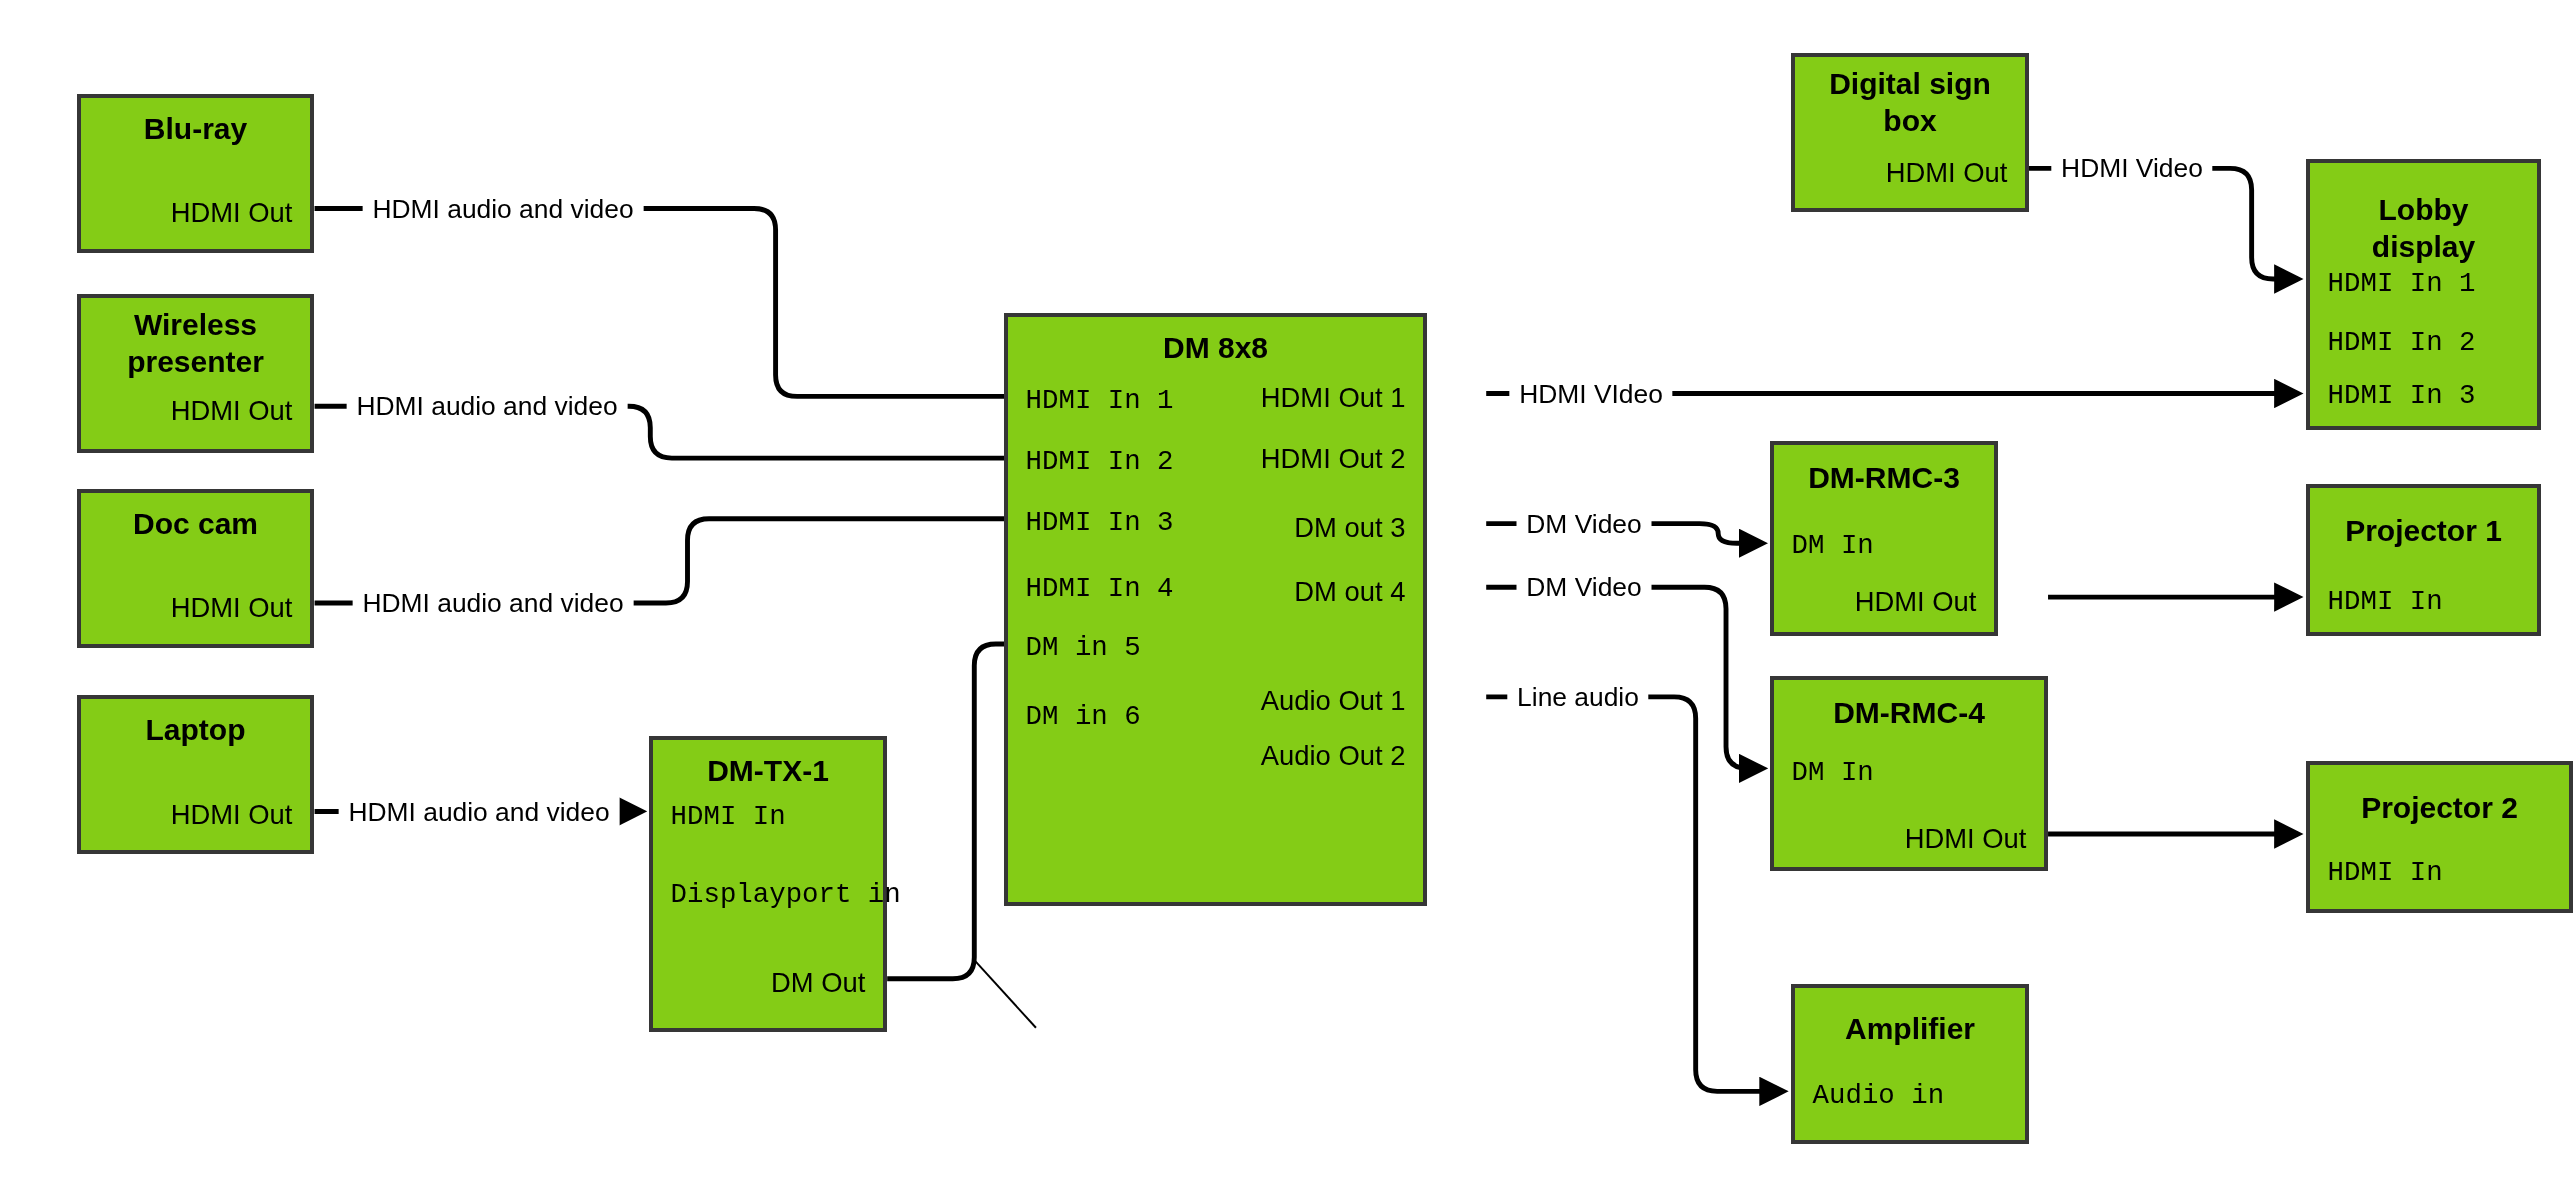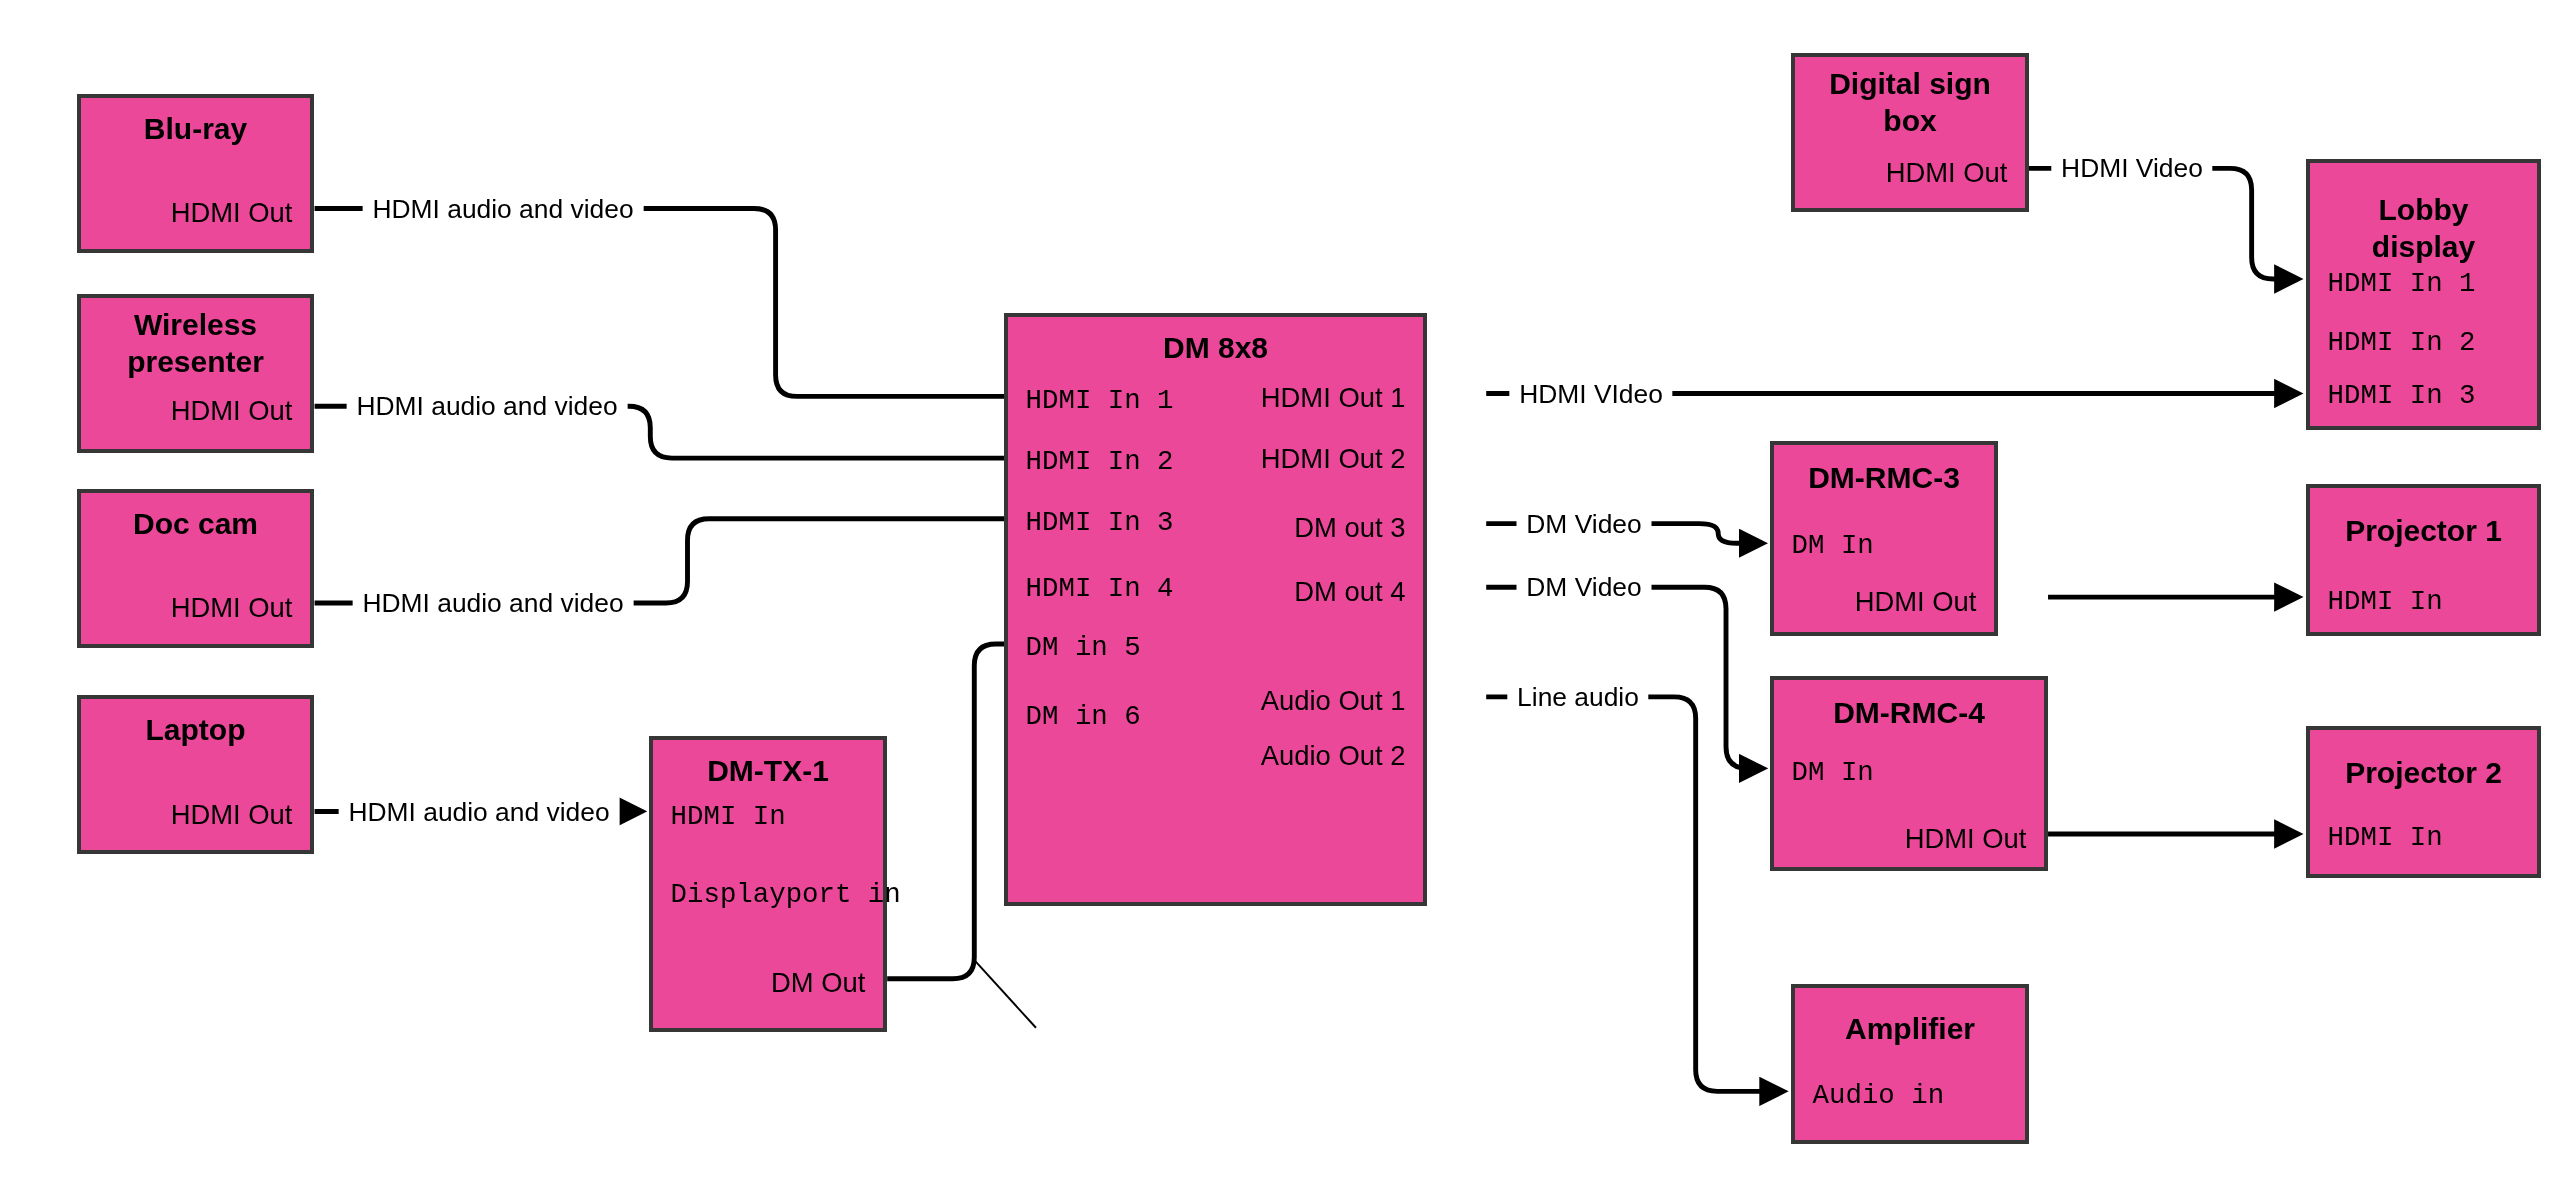--- a/index.html
+++ b/index.html
@@ -12,21 +12,21 @@
     color: #000000;
     overflow: hidden;
   }
   svg.wires { position: absolute; left: 0; top: 0; }
   .wire { stroke: #000000; stroke-width: 5; fill: none; }
   .callout-line { stroke: #000000; stroke-width: 2; fill: none; }
 
   .box {
     position: absolute;
     border: 4.9px solid #363636;
-    background: #ec4899;
+    background: #84cc16;
     box-sizing: border-box;
   }
   .box-title {
     font-weight: 700;
     font-size: 30px;
     line-height: 37px;
     text-align: center;
     padding-top: 11.7px;
     margin: 0 auto;
   }
@@ -155,21 +155,21 @@
     <div class="box-title" style="padding-top:23.5px">Projector 1</div>
     <div class="port pl" style="top:97px">HDMI In</div>
   </div>
 
   <div class="box" style="left:1770px;top:676px;width:278px;height:195px">
     <div class="box-title" style="padding-top:13.7px">DM-RMC-4</div>
     <div class="port pl" style="top:76px">DM In</div>
     <div class="port pr" style="top:142px">HDMI Out</div>
   </div>
 
-  <div class="box" style="left:2306px;top:726px;width:235px;height:152px">
+  <div class="box" style="left:2306px;top:761px;width:267px;height:152px">
     <div class="box-title" style="padding-top:23.5px">Projector 2</div>
     <div class="port pl" style="top:91px">HDMI In</div>
   </div>
 
   <div class="box" style="left:1791px;top:984px;width:238px;height:160px">
     <div class="box-title" style="padding-top:21.5px">Amplifier</div>
     <div class="port pl" style="top:91px">Audio in</div>
   </div>
 
   <div class="wire-label" style="left:503px;top:209px">HDMI audio and video</div>

